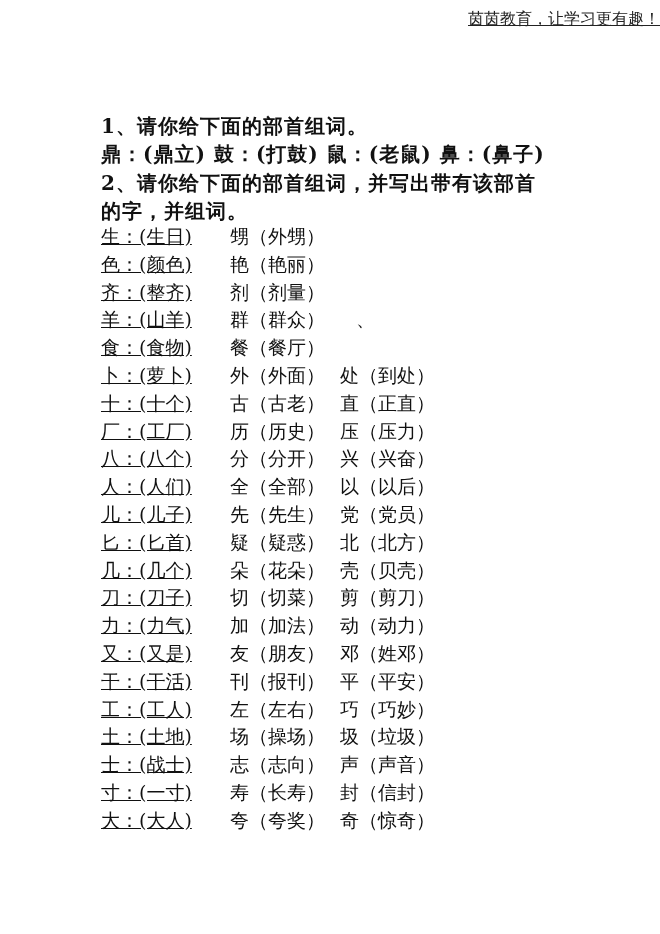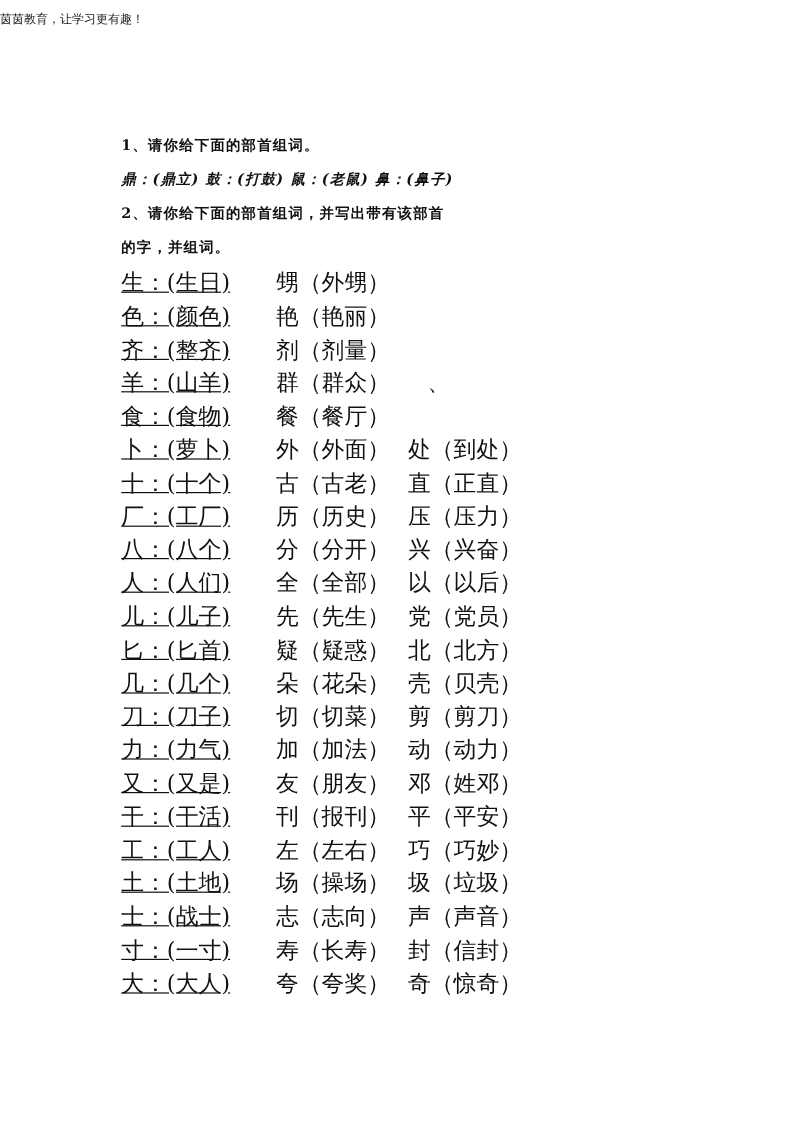--- a/index.html
+++ b/index.html
@@ -1,33 +1,33 @@
 <!DOCTYPE html>
 <html><head>
 <meta charset="utf-8">
 <style>
   html, body { margin:0; padding:0; background:#ffffff; }
   body { width:660px; height:934px; position:relative; overflow:hidden;
          font-family: "DejaVu Serif", "Liberation Serif", serif; color:#111; }
-  .header { position:absolute; top:9px; left:0; width:660px; text-align:left;
-            font-size:10px; color:#222; }
-  .q { position:absolute; left:101px; font-size:12px; font-weight:bold; white-space:nowrap; letter-spacing:1px; }
+  .header { position:absolute; top:9px; left:0; width:660px; text-align:right;
+            font-size:16px; color:#222;text-decoration:underline; }
+  .q { position:absolute; left:101px; font-size:20px; font-weight:bold; white-space:nowrap; letter-spacing:1px; }
   .row { position:absolute; left:101px; font-size:19px; white-space:nowrap; height:28px; line-height:28px; }
   .row span { position:absolute; top:0; white-space:nowrap; }
   .c1 { left:0;text-decoration:underline; }
   .c2 { left:116px;margin-left:13px; }
   .c3 { left:239px; }
 </style>
 </head>
 <body>
 
 <div class="header">茵茵教育，让学习更有趣！</div>
 
 <div class="q" style="top:113px;">1、请你给下面的部首组词。</div>
-<div class="q" style="top:141px;font-style:italic;">鼎：(鼎立)  鼓：(打鼓) 鼠：(老鼠) 鼻：(鼻子)</div>
+<div class="q" style="top:141px;">鼎：(鼎立)  鼓：(打鼓) 鼠：(老鼠) 鼻：(鼻子)</div>
 <div class="q" style="top:170px;">2、请你给下面的部首组词，并写出带有该部首</div>
 <div class="q" style="top:198px;">的字，并组词。</div>
 
 <div id="rows">
     <div class="row" style="top: 222px;">
       <span class="c1">生：(生日)</span>
       <span class="c2">甥（外甥）</span>
       <span class="c3"></span>
     </div>
     <div class="row" style="top: 249.8px;">

